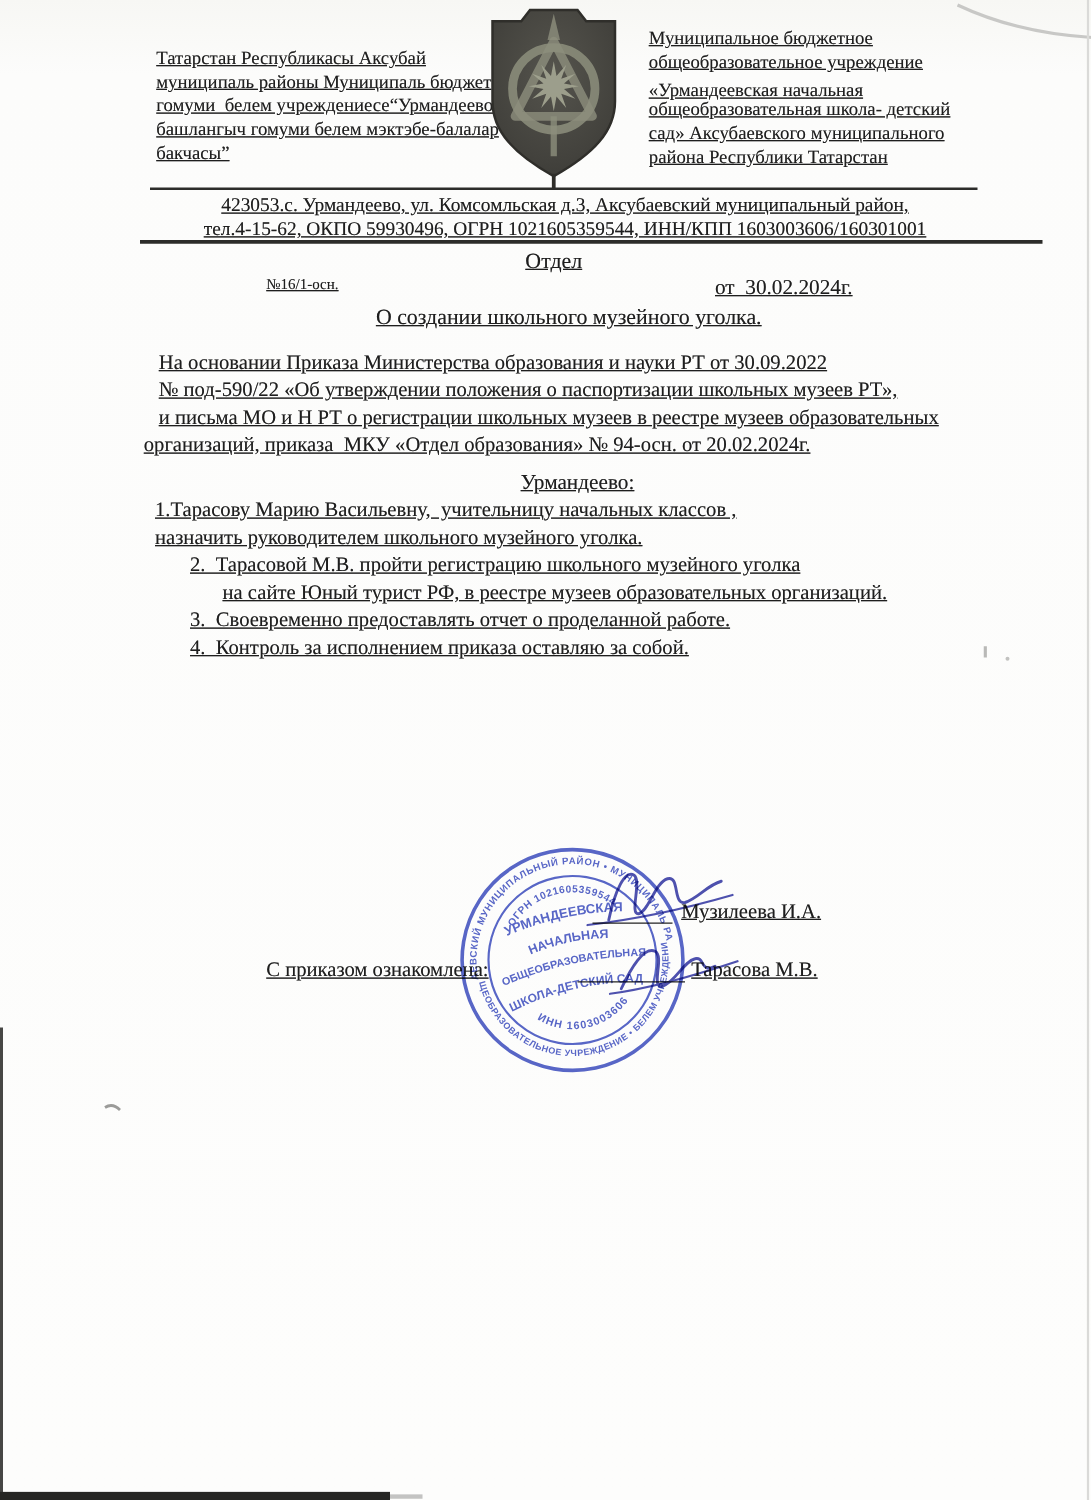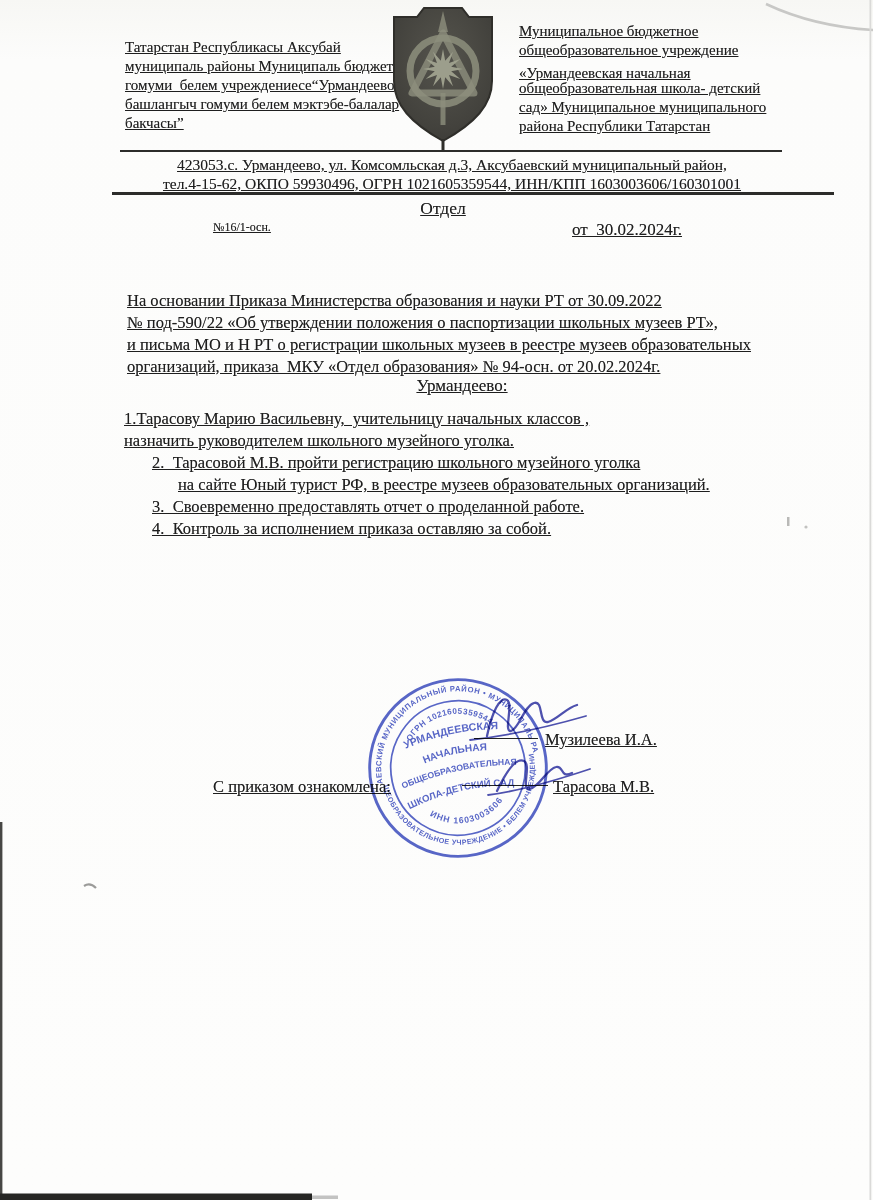--- a/index.html
+++ b/index.html
@@ -8,21 +8,21 @@
     position:relative;width:873px;height:1200px;overflow:hidden;
     background:linear-gradient(180deg,#f7f7f4 0,#fcfcfb 60px,#fdfdfc 100%);
     font-family:"Liberation Serif","DejaVu Serif",serif;
     color:#1e1e1e;
   }
   .t{position:absolute;white-space:pre;text-shadow:0 0 .4px rgba(20,20,20,.45);text-decoration:underline;}
   .hdr{font-size:15px;line-height:19.5px;}
   .addr{font-size:15.5px;line-height:20px;text-align:center;}
   .rule{position:absolute;background:#2c2c2a;}
   .center{transform:translateX(-50%);}
-  .body-line{font-size:16.5px;margin-top:11px;}
+  .body-line{font-size:16.5px;}
   .sig-line{position:absolute;height:19px;border-bottom:1.6px solid #232323;}
   svg{display:block;}
   .stamp-wrap{position:absolute;left:362px;top:672px;width:192px;height:192px;
     mix-blend-mode:multiply;opacity:.85;}
   .ink-wrap{position:absolute;left:0;top:0;width:873px;height:1200px;
     mix-blend-mode:multiply;pointer-events:none;}
   .artifacts{position:absolute;left:0;top:0;width:873px;height:1200px;pointer-events:none;}
   .stamp-txt{font-family:"Liberation Sans","DejaVu Sans",sans-serif;font-weight:bold;}
 </style>
 </head>
@@ -36,21 +36,21 @@
     <div class="t hdr" style="left:125px;top:76px">гомуми  белем учреждениесе“Урмандеево</div>
     <div class="t hdr" style="left:125px;top:95px">башлангыч гомуми белем мэктэбе-балалар</div>
     <div class="t hdr" style="left:125px;top:114px">бакчасы”</div>
   </div>
 
   <div>
     <div class="t hdr" style="left:519px;top:22px">Муниципальное бюджетное</div>
     <div class="t hdr" style="left:519px;top:41px">общеобразовательное учреждение</div>
     <div class="t hdr" style="left:519px;top:64px">«Урмандеевская начальная</div>
     <div class="t hdr" style="left:519px;top:79px">общеобразовательная школа- детский</div>
-    <div class="t hdr" style="left:519px;top:98px">сад» Муниципальное муниципального</div>
+    <div class="t hdr" style="left:519px;top:98px">сад» Аксубаевского муниципального</div>
     <div class="t hdr" style="left:519px;top:117px">района Республики Татарстан</div>
   </div>
 
   <div style="position:absolute;left:387px;top:5px;width:112px;height:147px">
     <svg width="112" height="147" viewBox="0 0 112 147">
       <defs>
         <radialGradient id="shieldG" cx="50%" cy="38%" r="75%">
           <stop offset="0%" stop-color="#55544d"></stop>
           <stop offset="70%" stop-color="#43423d"></stop>
           <stop offset="100%" stop-color="#383733"></stop>
@@ -68,26 +68,27 @@
 
   <div class="rule" style="left:120px;top:150px;width:662px;height:2px"></div>
   <div class="rule" style="left:112px;top:192px;width:722px;height:2.5px"></div>
 
   <div class="t addr center" style="left:452px;top:155px">423053.с. Урмандеево, ул. Комсомльская д.3, Аксубаевский муниципальный район,</div>
   <div class="t addr center" style="left:452px;top:174px">тел.4-15-62, ОКПО 59930496, ОГРН 1021605359544, ИНН/КПП 1603003606/160301001</div>
 
   <div class="t center" style="left:443px;top:198px;font-size:17.5px">Отдел</div>
   <div class="t" style="left:213px;top:220px;font-size:12px">№16/1-осн.</div>
   <div class="t" style="left:572px;top:220px;font-size:17px">от  30.02.2024г.</div>
+  <div class="t center" style="left:455px;top:243px;font-size:17.5px">О создании школьного музейного уголка.</div>
 
   <div>
     <div class="t body-line" style="left:127px;top:280px">На основании Приказа Министерства образования и науки РТ от 30.09.2022</div>
     <div class="t body-line" style="left:127px;top:302px">№ под-590/22 «Об утверждении положения о паспортизации школьных музеев РТ»,</div>
     <div class="t body-line" style="left:127px;top:324px">и письма МО и Н РТ о регистрации школьных музеев в реестре музеев образовательных</div>
-    <div class="t body-line" style="left:127px;top:346px">организаций, приказа  МКУ «Отдел образования» № 94-осн. от 20.02.2024г.</div>
+    <div class="t body-line" style="left:115px;top:346px">организаций, приказа  МКУ «Отдел образования» № 94-осн. от 20.02.2024г.</div>
   </div>
 
   <div class="t center" style="left:462px;top:376px;font-size:17px">Урмандеево:</div>
 
   <div>
     <div class="t body-line" style="left:124px;top:398px">1.Тарасову Марию Васильевну,  учительницу начальных классов ,</div>
     <div class="t body-line" style="left:124px;top:420px">назначить руководителем школьного музейного уголка.</div>
     <div class="t body-line" style="left:152px;top:442px">2.  Тарасовой М.В. пройти регистрацию школьного музейного уголка</div>
     <div class="t body-line" style="left:178px;top:464px">на сайте Юный турист РФ, в реестре музеев образовательных организаций.</div>
     <div class="t body-line" style="left:152px;top:486px">3.  Своевременно предоставлять отчет о проделанной работе.</div>

